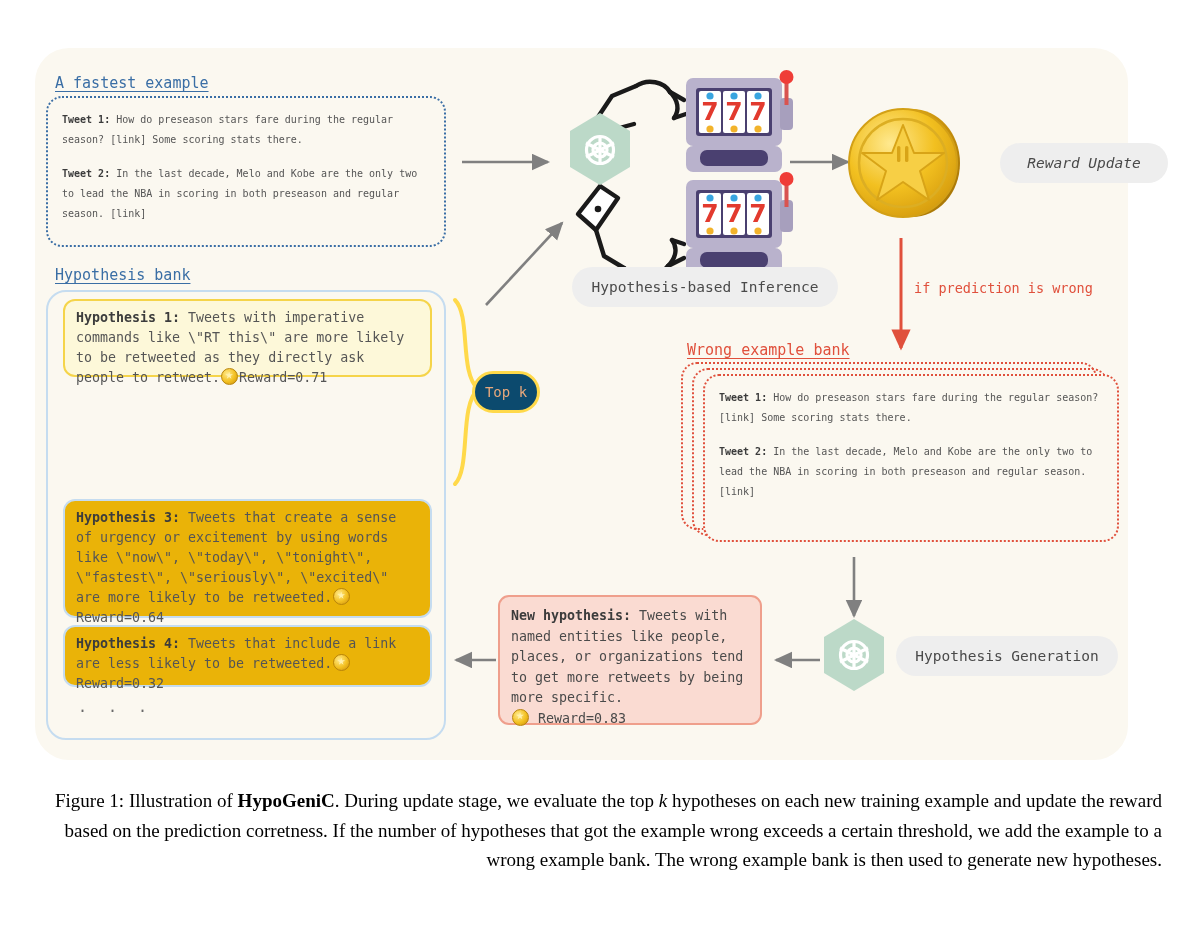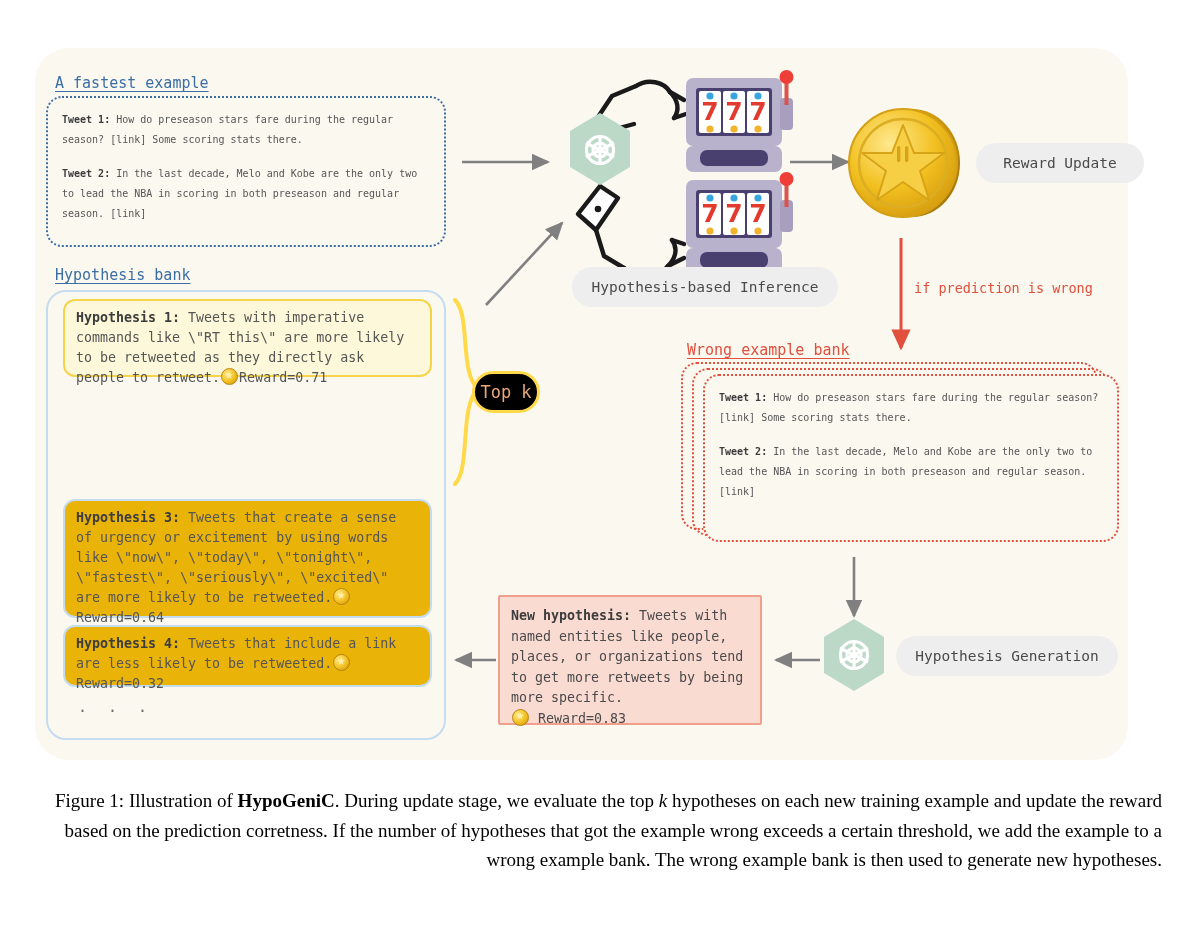--- a/index.html
+++ b/index.html
@@ -122,36 +122,36 @@
     align-items: center;
     justify-content: center;
     white-space: nowrap;
   }
 
   
   .topk {
     position: absolute;
     border: 3.5px solid #ffd94a;
     border-radius: 22px;
-    background: #000000;
-    font-family: "DejaVu Sans Mono", "Liberation Mono", monospace;
-    font-size: 17px;
+    background: #0c4a6e;
+    font-family: "DejaVu Sans Mono", "Liberation Mono", monospace;
+    font-size: 14px;
     color: #e8a87c;
     display: flex;
     align-items: center;
     justify-content: center;
     white-space: nowrap;
   }
 
   
   .newhyp {
     position: absolute;
     background: #fadbd2;
     border: 2.2px solid #ef9f8c;
-    border-radius: 2px;
+    border-radius: 11px;
     box-sizing: border-box;
     font-family: "DejaVu Sans Mono", "Liberation Mono", monospace;
     font-size: 13.3px;
     line-height: 20.5px;
     color: #4a4a4a;
     padding: 9px 11px;
   }
   .newhyp b { color: #3c3c3c; font-weight: bold; }
 
   
@@ -348,21 +348,21 @@
   <div class="hyp blue" style="left:63px; top:625px; width:369px; height:62px;">
     <b>Hypothesis 4:</b><span> Tweets that include a link are less likely to be retweeted.</span><span class="coin"></span><span>Reward=0.32</span>
   </div>
 
   <div class="dots" style="left:78px; top:698px;">. . .</div>
 
   <div class="topk" style="left:472px; top:371px; width:62px; height:36px;">Top k</div>
 
   <div class="pill" style="left:572px; top:267px; width:266px; height:40px;">Hypothesis-based Inference</div>
 
-  <div class="pill" style="left:976px; top:143px; width:168px; height:40px;">Reward Update</div>
+  <div class="pill" style="left:1000px; top:143px; width:168px; height:40px;font-style:italic;">Reward Update</div>
 
   <div class="red-note" style="left:914px; top:280px;">if prediction is wrong</div>
 
   <div class="sec-title red" style="left:687px; top:341px;">Wrong example bank</div>
 
   <div class="dotted-red" style="left:681px; top:362px; width:416px; height:168px;"></div>
   <div class="dotted-red" style="left:692px; top:368px; width:416px; height:168px;"></div>
   <div class="dotted-red" style="left:703px; top:374px; width:416px; height:168px; background:#fbf8f0;">
     <div class="tweet-body">
       <p>

